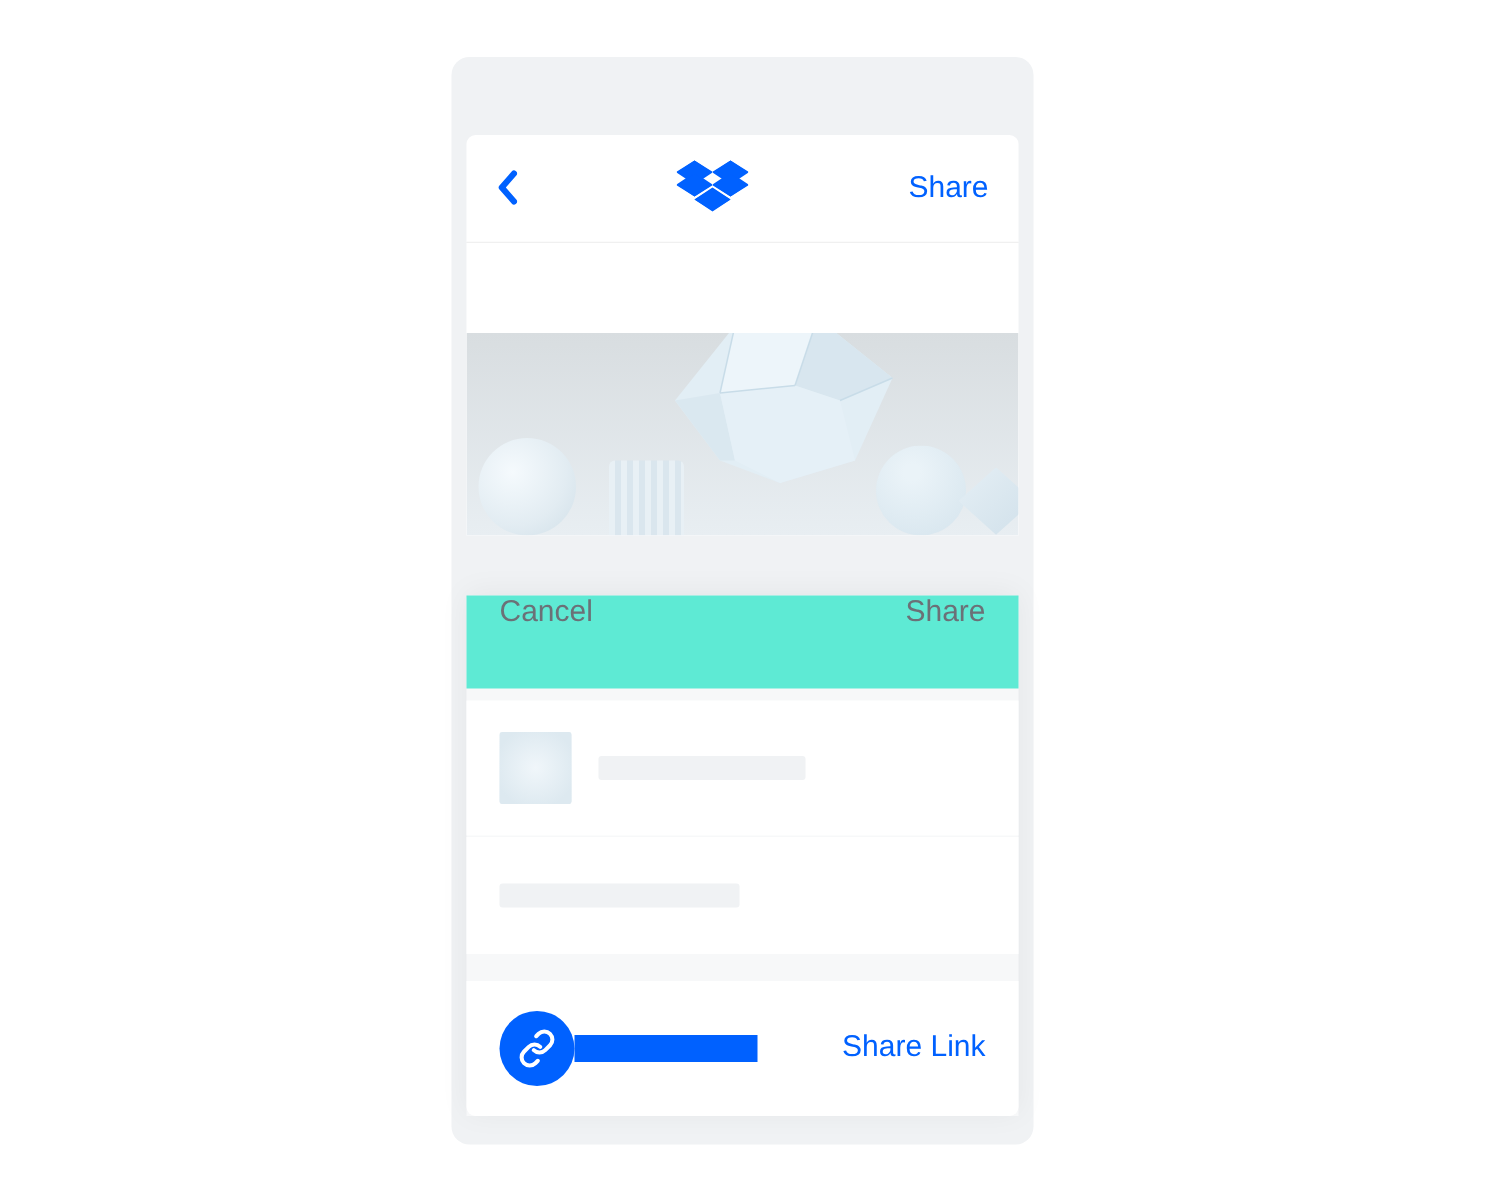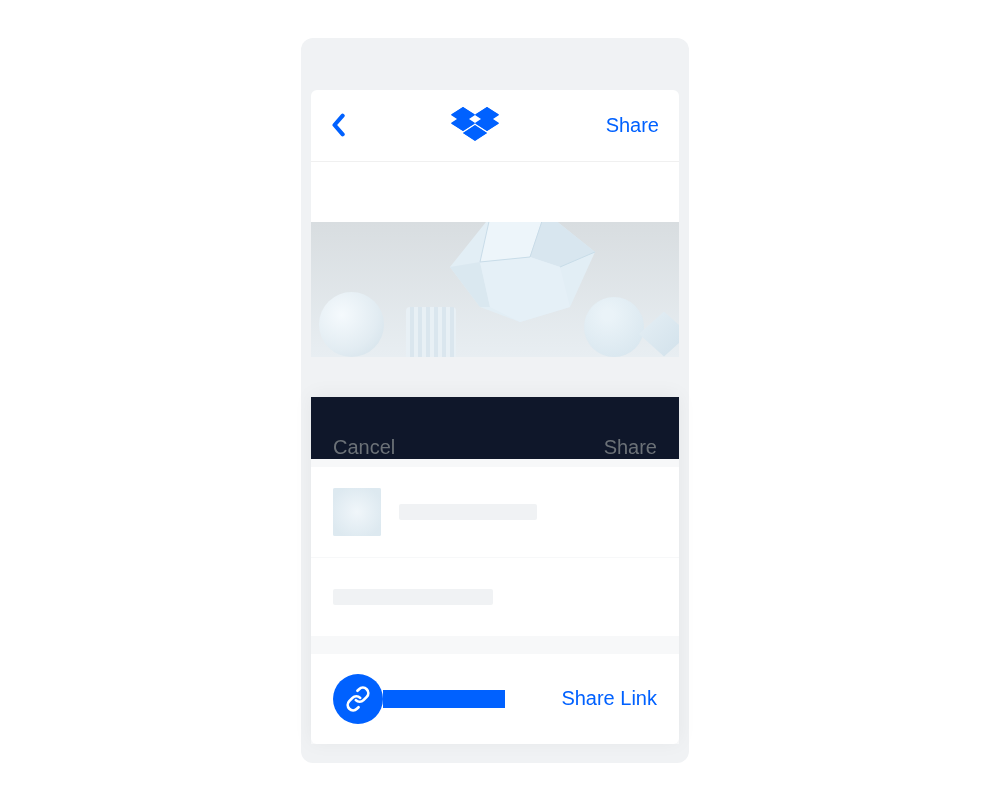--- a/index.html
+++ b/index.html
@@ -146,24 +146,24 @@
       left: 0;
       right: 0;
       top: 307px;
       background: #f7f8f9;
       border-top-left-radius: 2px;
       border-top-right-radius: 2px;
       box-shadow: 0 -2px 20px rgba(0,0,0,0.05);
     }
     
     .sheet-top {
-      background: #0f172a;
+      background: #5eead4;
       height: 62px;
       display: flex;
-      align-items: flex-end;
+      align-items: flex-start;
       justify-content: space-between;
       padding: 0 22px;
     }
     
     .cancel-btn {
       color: #6b7177;
       font-size: 20px;
       cursor: pointer;
     }
     

